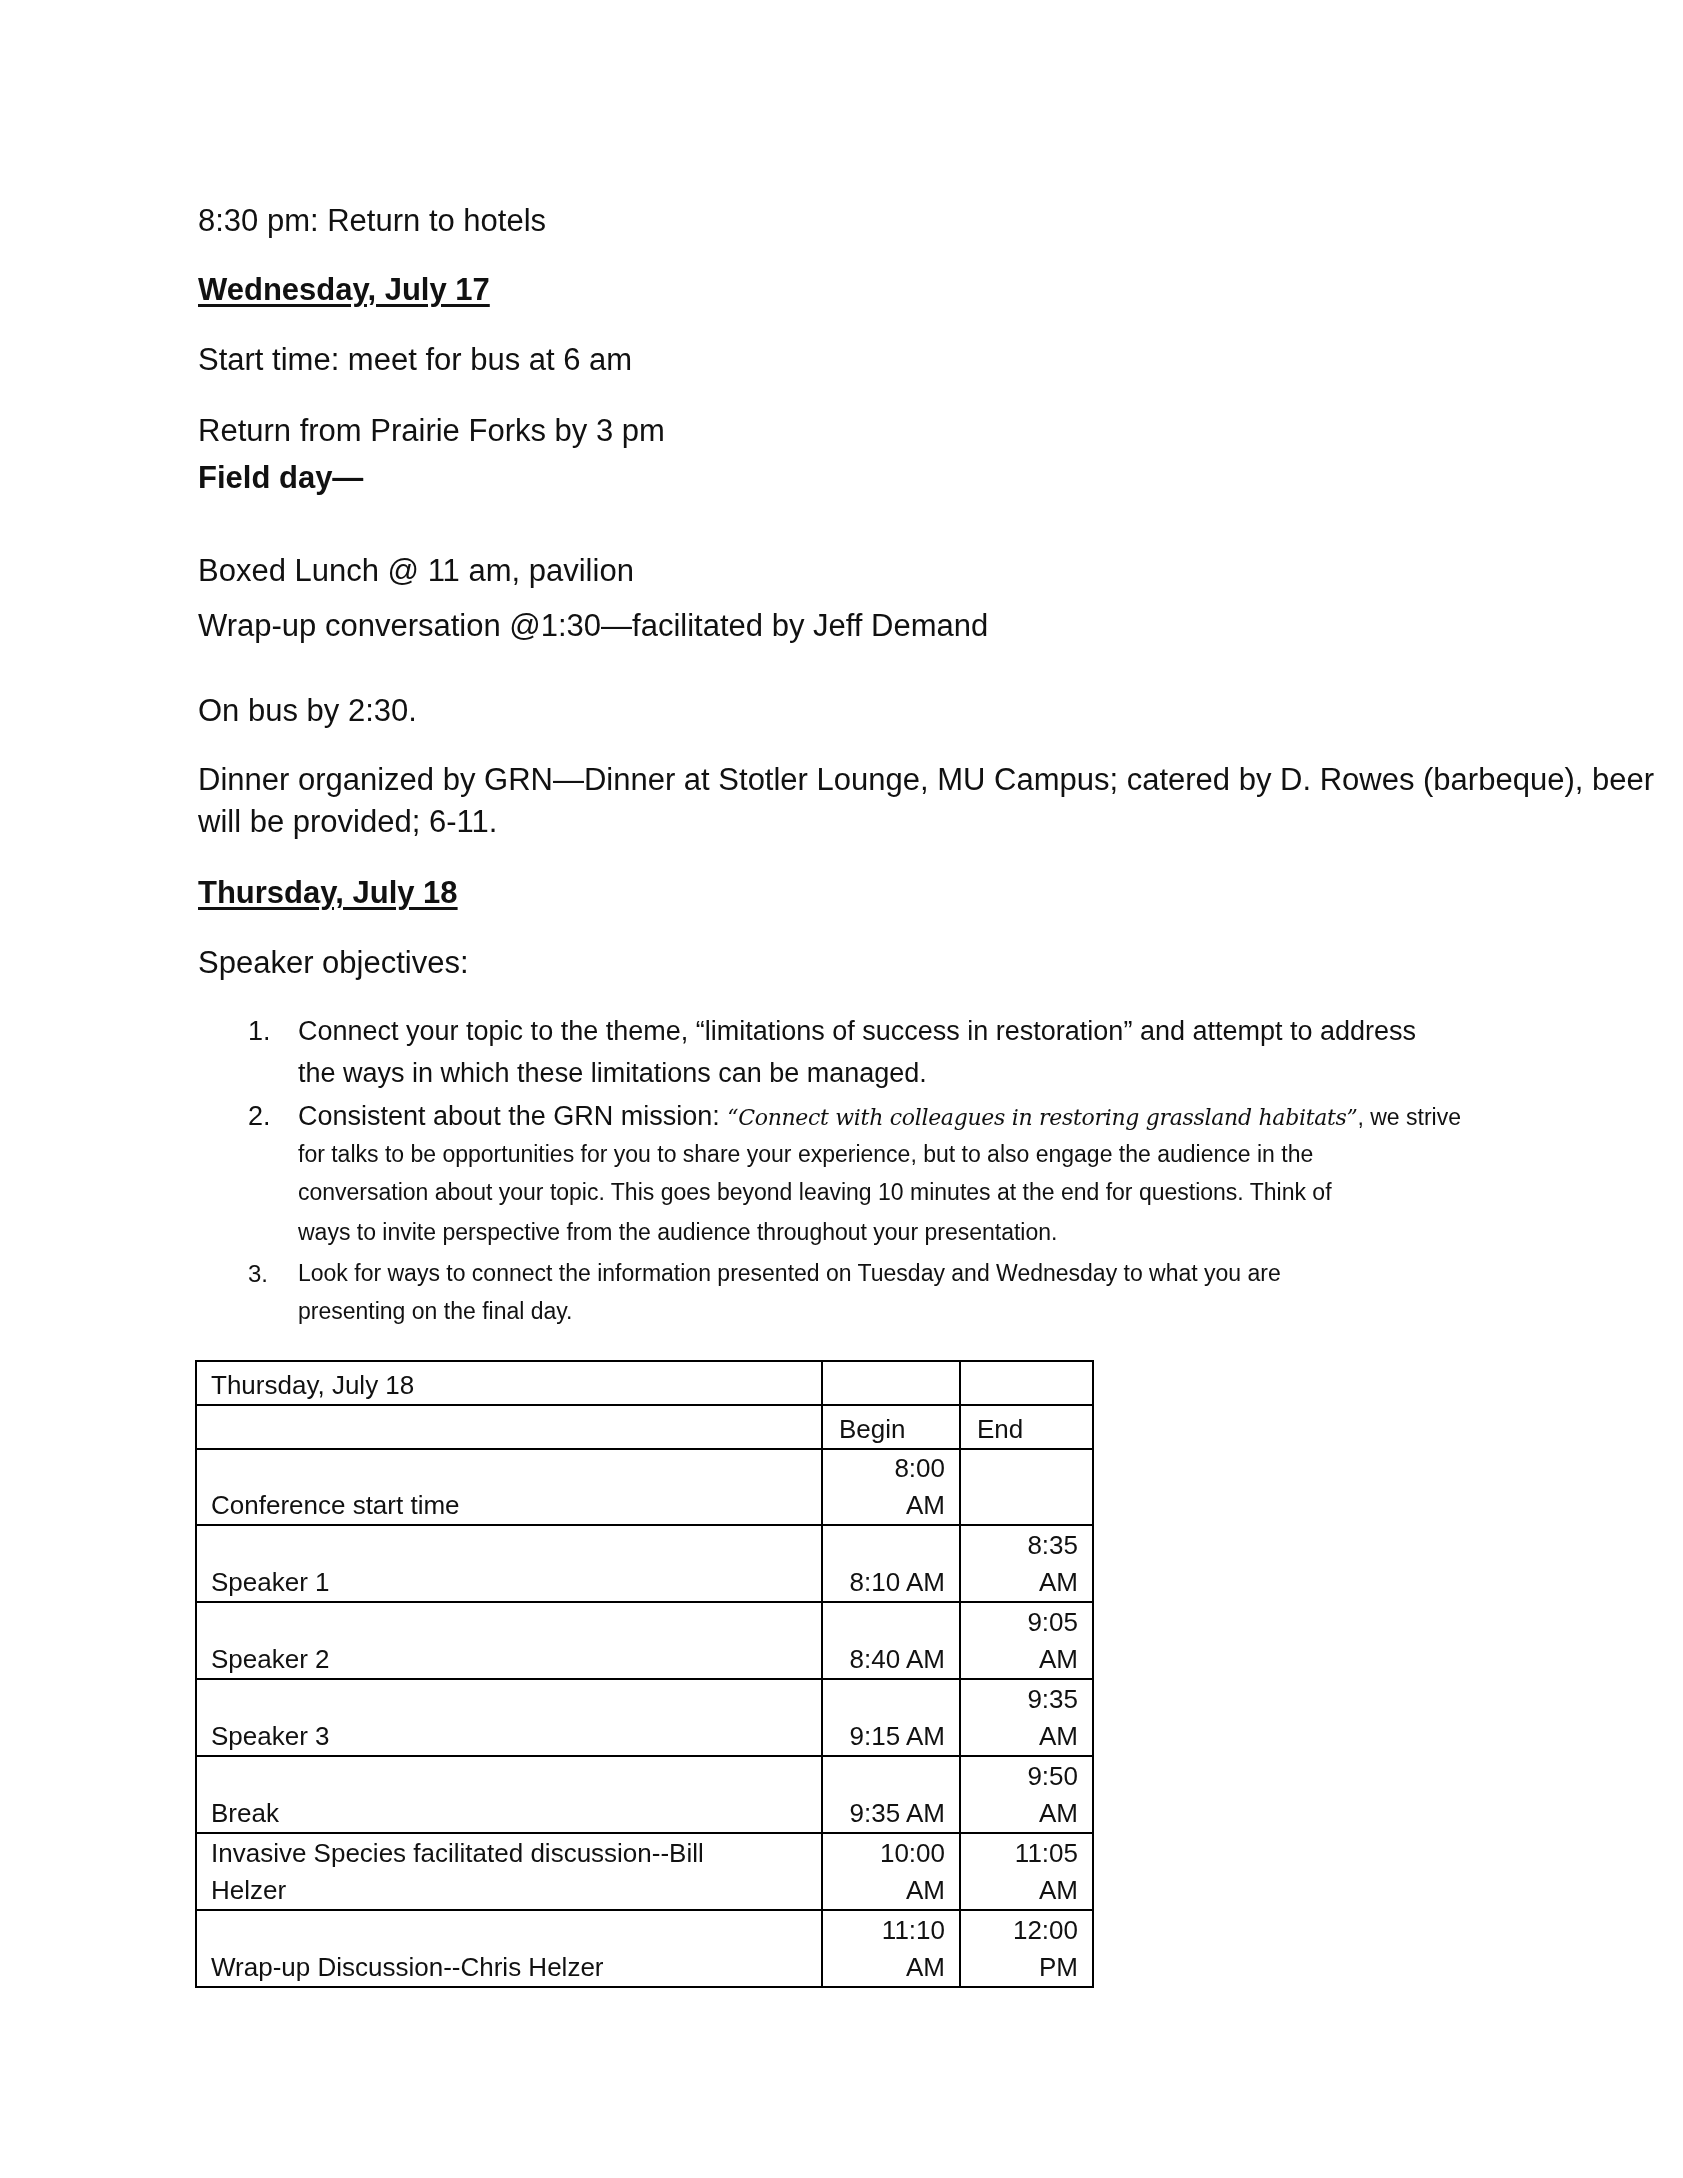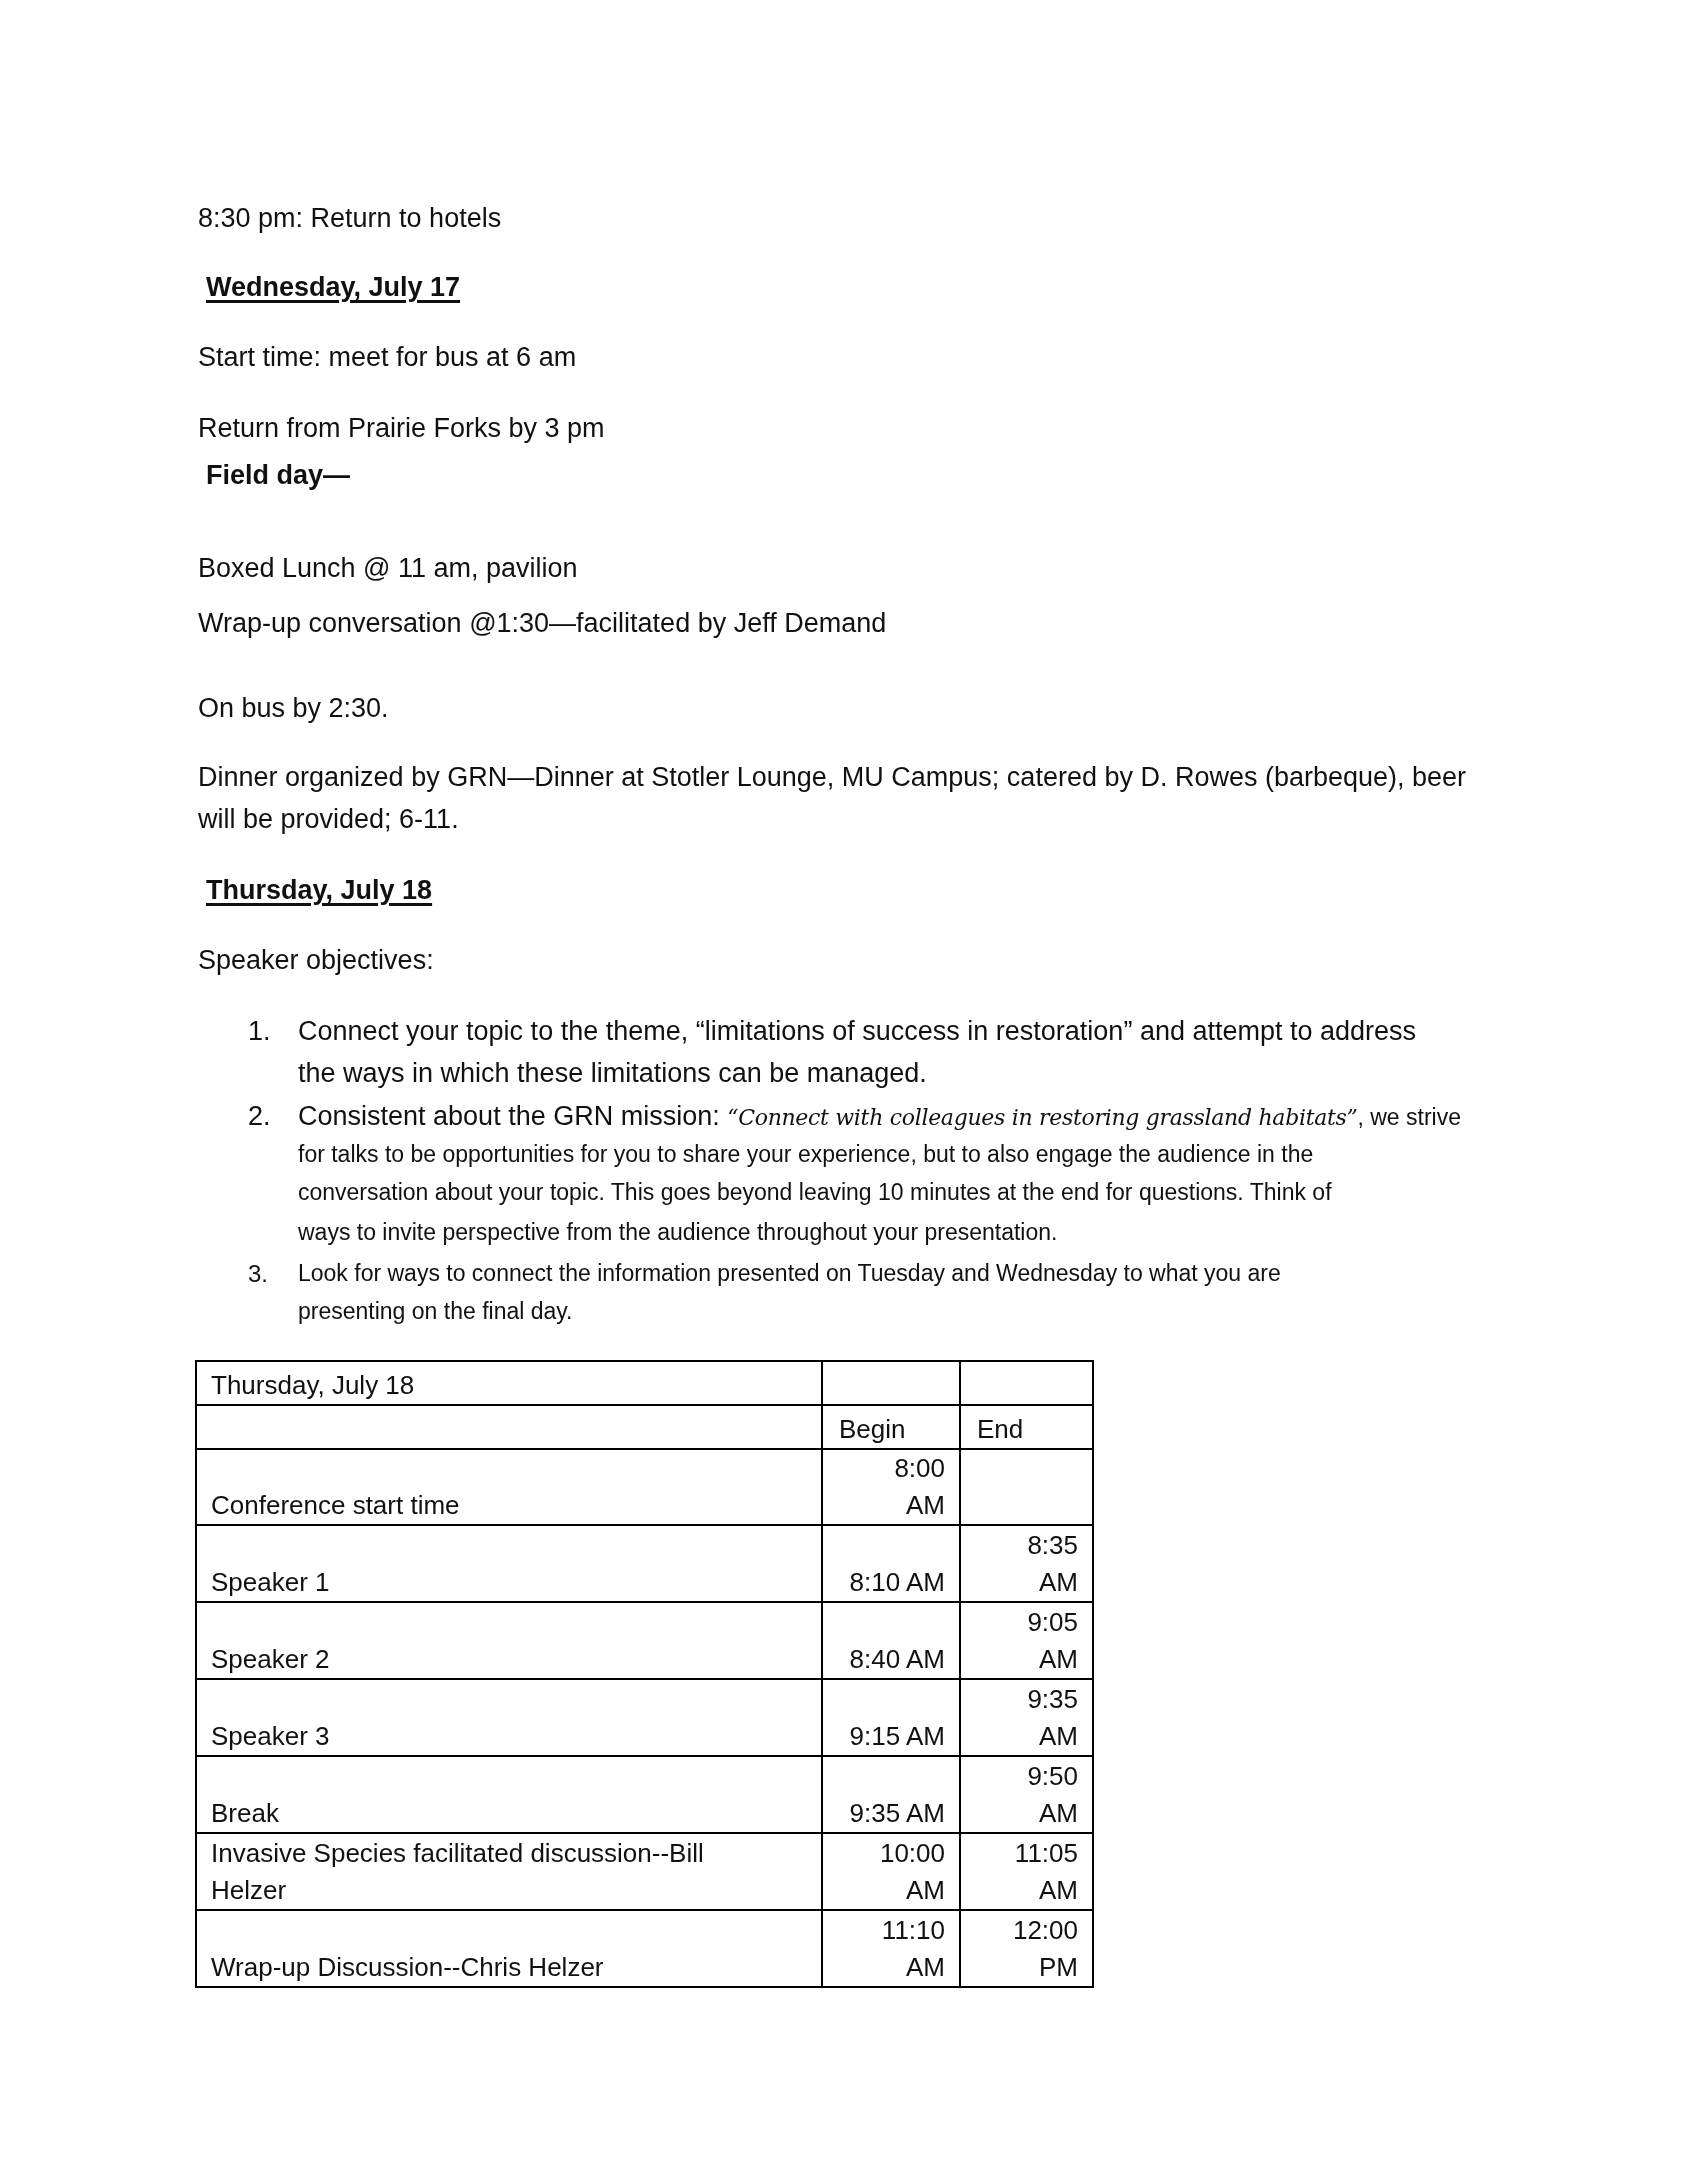--- a/index.html
+++ b/index.html
@@ -1,19 +1,19 @@
 <!DOCTYPE html>
 <html><head>
 <meta charset="utf-8">
 <style>
   html, body { margin: 0; padding: 0; background: #ffffff; }
   body { width: 1683px; height: 2178px; position: relative; overflow: hidden;
          font-family: "Liberation Sans", "DejaVu Sans", sans-serif; color: #111; }
-  .line { position: absolute; left: 198px; font-size: 27px; line-height: 1; white-space: nowrap; }
-  .bold { font-weight: bold; margin-left: 8px; }
+  .line { position: absolute; left: 198px; font-size: 31px; line-height: 1; white-space: nowrap; }
+  .bold { font-weight: bold; }
   .ul { text-decoration: underline; text-decoration-thickness: 3px; text-underline-offset: 4px; }
   .num { position: absolute; left: 248px; font-size: 27px; line-height: 1; }
   .num.sm { font-size: 24px; }
   .li { position: absolute; left: 298px; font-size: 27px; line-height: 1; white-space: nowrap; }
   .li.sm { font-size: 23px; }
   .quote { font-family: "DejaVu Serif", "Liberation Serif", serif; font-style: italic; font-size: 22px; letter-spacing: -0.3px; }
   .after-quote { font-size: 23px; }
 
   table.sched { position: absolute; left: 195px; top: 1360px; border-collapse: collapse;
                 font-size: 26px; table-layout: fixed; }

